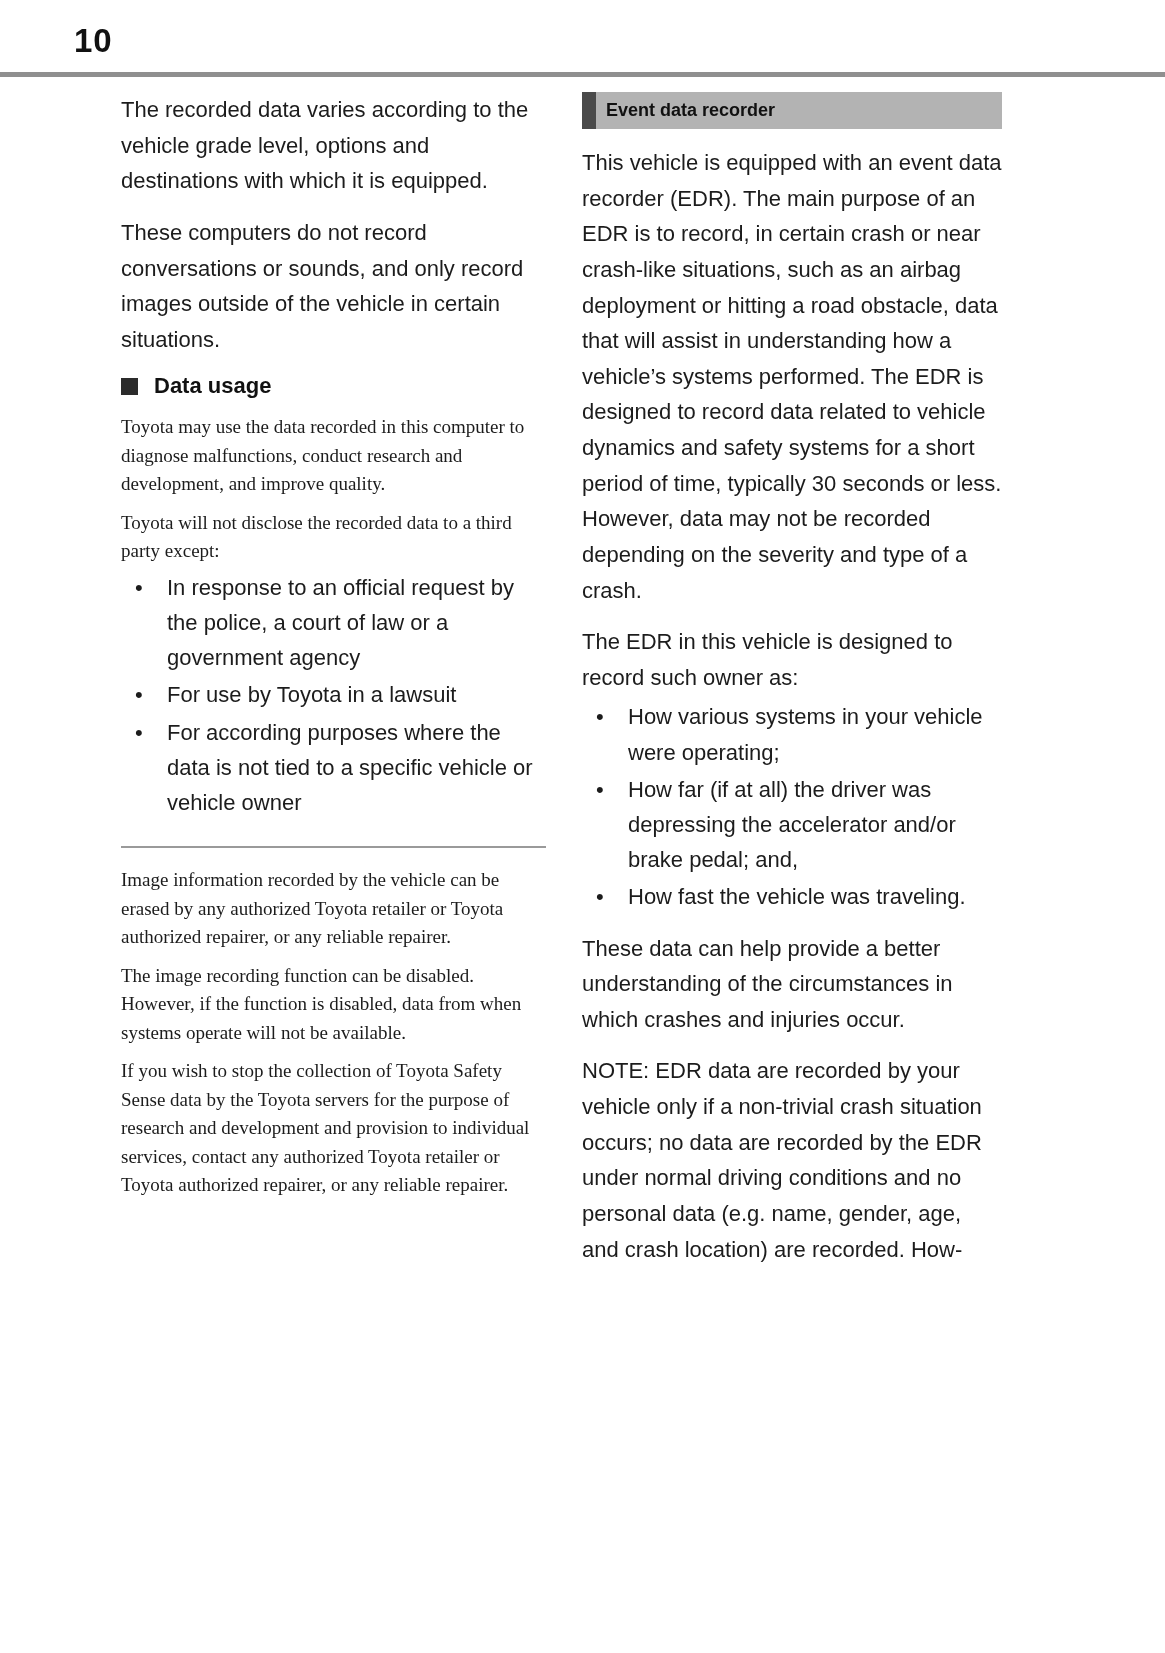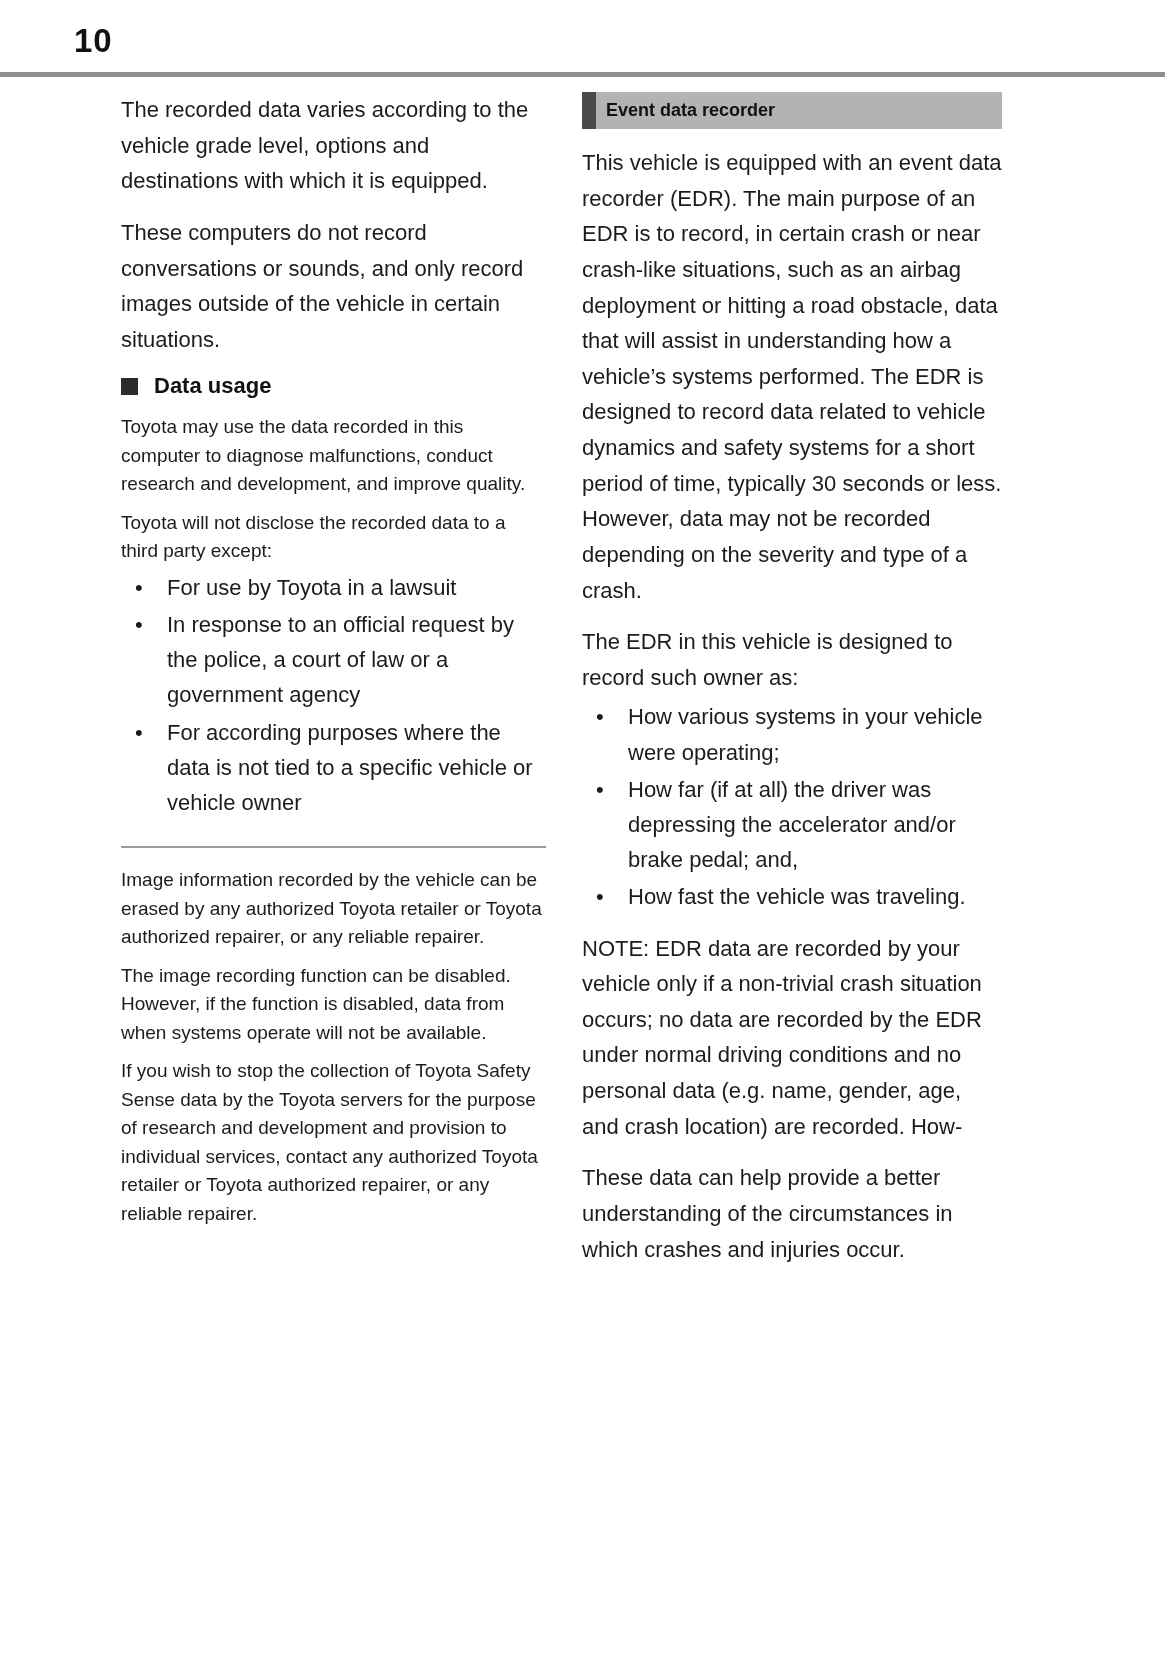--- a/index.html
+++ b/index.html
@@ -47,20 +47,21 @@
     font-size: 22px;
     line-height: 1.62;
     margin-bottom: 16px;
     color: #1c1c1c;
   }
   .fine-text {
     font-size: 19px;
     line-height: 1.5;
     margin-bottom: 10px;
     color: #1c1c1c;
+    font-family: Liberation Serif, serif;
   }
 
   .sub-heading {
     display: flex;
     align-items: center;
     gap: 16px;
     font-size: 22px;
     font-weight: bold;
     margin: 14px 0 14px 0;
     color: #111;
@@ -133,22 +134,22 @@
 
       <div class="sub-heading">
         <span class="square-marker"></span>
         <span>Data usage</span>
       </div>
 
       <p class="fine-text">Toyota may use the data recorded in this computer to diagnose malfunctions, conduct research and development, and improve quality.</p>
       <p class="fine-text" style="margin-bottom:4px;">Toyota will not disclose the recorded data to a third party except:</p>
 
       <ul class="bullets">
+        <li>In response to an official request by the police, a court of law or a government agency</li>
         <li>For use by Toyota in a lawsuit</li>
-        <li>In response to an official request by the police, a court of law or a government agency</li>
         <li>For according purposes where the data is not tied to a specific vehicle or vehicle owner</li>
       </ul>
 
       <hr class="divider">
 
       <p class="fine-text">Image information recorded by the vehicle can be erased by any authorized Toyota retailer or Toyota authorized repairer, or any reliable repairer.</p>
       <p class="fine-text">The image recording function can be disabled. However, if the function is disabled, data from when systems operate will not be available.</p>
       <p class="fine-text">If you wish to stop the collection of Toyota Safety Sense data by the Toyota servers for the purpose of research and development and provision to individual services, contact any authorized Toyota retailer or Toyota authorized repairer, or any reliable repairer.</p>
 
     </div>
@@ -163,20 +164,20 @@
       <p class="body-text">This vehicle is equipped with an event data recorder (EDR). The main purpose of an EDR is to record, in certain crash or near crash-like situations, such as an airbag deployment or hitting a road obstacle, data that will assist in understanding how a vehicle’s systems performed. The EDR is designed to record data related to vehicle dynamics and safety systems for a short period of time, typically 30 seconds or less. However, data may not be recorded depending on the severity and type of a crash.</p>
 
       <p class="body-text" style="margin-bottom:4px;">The EDR in this vehicle is designed to record such owner as:</p>
 
       <ul class="bullets">
         <li>How various systems in your vehicle were operating;</li>
         <li>How far (if at all) the driver was depressing the accelerator and/or brake pedal; and,</li>
         <li>How fast the vehicle was traveling.</li>
       </ul>
 
+      <p class="body-text">These data can help provide a better understanding of the circumstances in which crashes and injuries occur.</p>
       <p class="body-text">NOTE: EDR data are recorded by your vehicle only if a non-trivial crash situation occurs; no data are recorded by the EDR under normal driving conditions and no personal data (e.g. name, gender, age, and crash location) are recorded. How-</p>
-      <p class="body-text">These data can help provide a better understanding of the circumstances in which crashes and injuries occur.</p>
 
     </div>
 
   </div>
 
 </div>
 
 </body></html>

